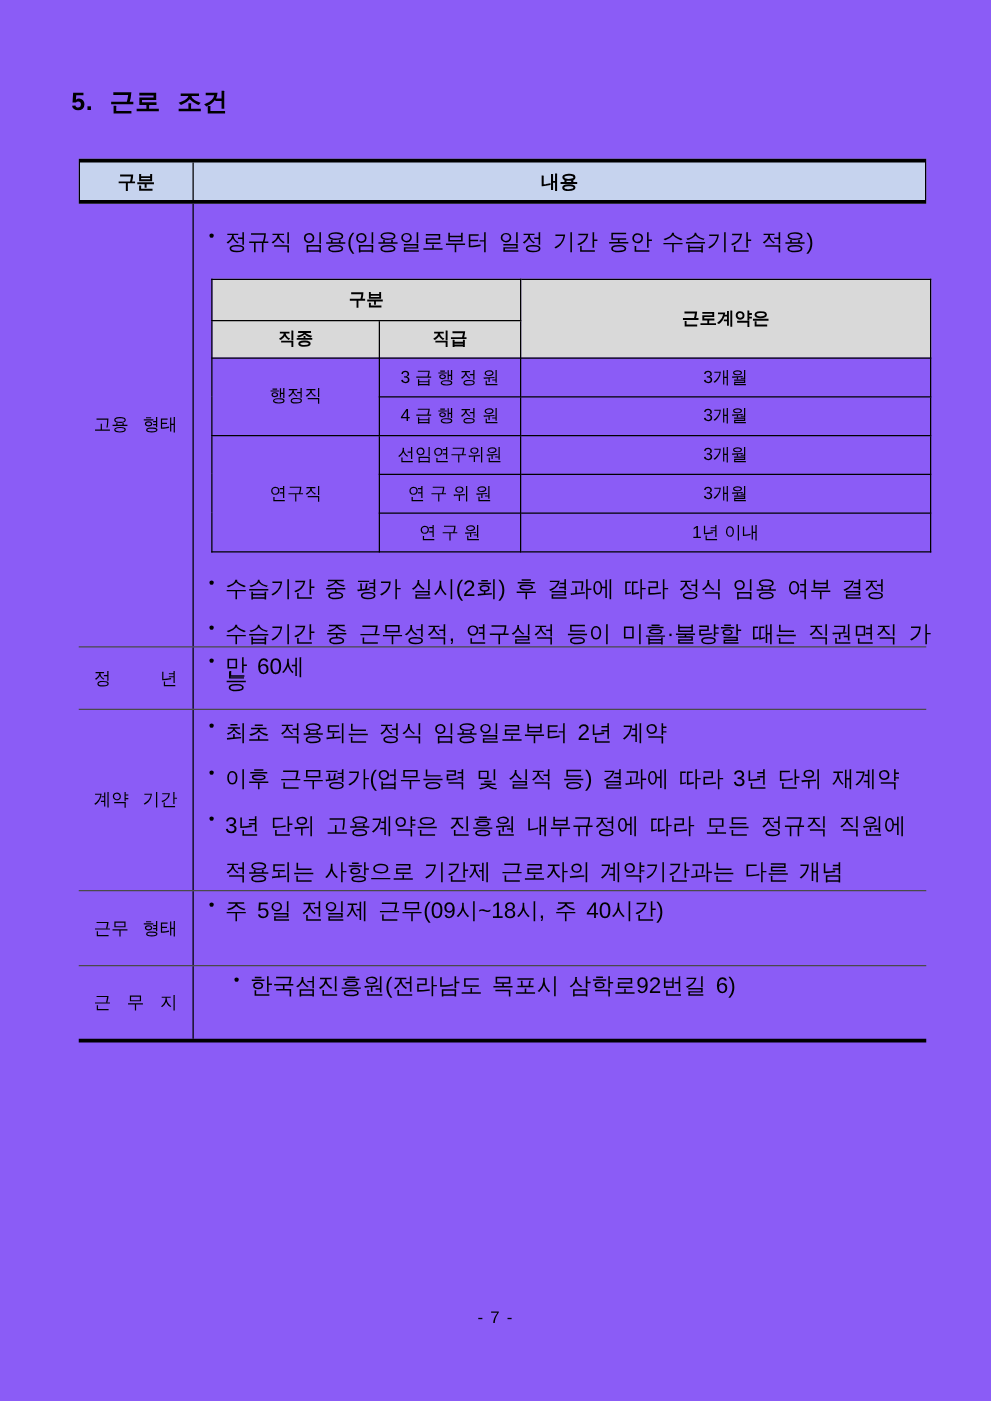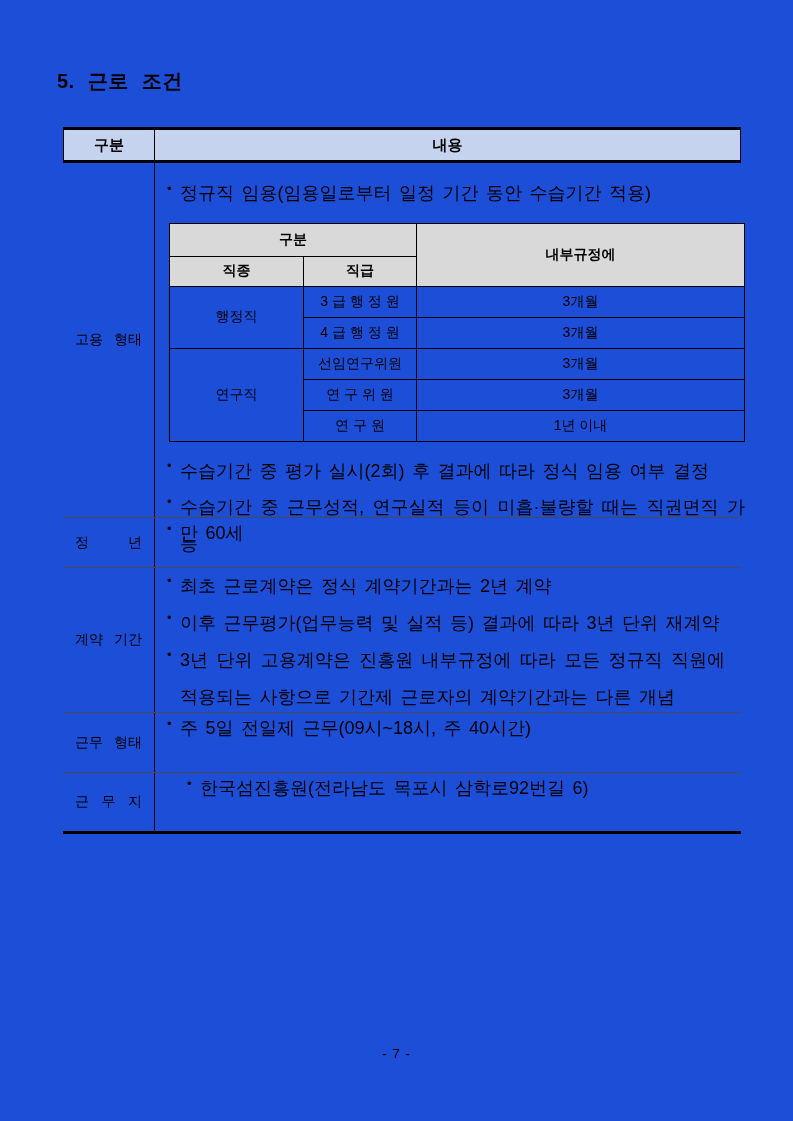--- a/index.html
+++ b/index.html
@@ -7,21 +7,21 @@
     --inner-header-fill:#d9d9d9;
     --line-strong:#000000;
     --line-thin:#4a4a4a;
   }
   *{box-sizing:border-box;}
   html,body{margin:0;padding:0;background:#e8e8e8;}
   .page{
     position:relative;
     width:793px;height:1121px;
     margin:0 auto;
-    background:#1d4ed8;
+    background:#8b5cf6;
     font-family:"Liberation Sans","DejaVu Sans",sans-serif;
     color:#000;
     overflow:hidden;
   }
   .doc-title{
     position:absolute;left:57px;top:68px;
     font-size:20px;font-weight:800;letter-spacing:0.5px;word-spacing:7px;
     margin:0;
   }
   
@@ -129,21 +129,21 @@
 
           <table class="itable">
             <colgroup>
               <col class="c-jobtype">
                 <col class="c-grade">
                 <col class="c-period">
             </colgroup>
             <tbody>
               <tr class="hr1">
                 <th colspan="2">구분</th>
-                <th rowspan="2">내부규정에</th>
+                <th rowspan="2">근로계약은</th>
               </tr>
               <tr class="hr2">
                 <th>직종</th>
                 <th>직급</th>
               </tr>
               <tr class="dr">
                 <td rowspan="2">행정직</td>
                 <td>3 급 행 정 원</td>
                 <td>3개월</td>
               </tr>
@@ -181,21 +181,21 @@
         <div class="ccell">
           <div class="bullet">만 60세</div>
         </div>
       </div>
 
       <div class="ot-row r-contract">
         <div class="lcell">
           <span class="ltext">계약 기간</span>
         </div>
         <div class="ccell">
-          <div class="bullet">최초 근로계약은 정식 계약기간과는 2년 계약</div>
+          <div class="bullet">최초 적용되는 정식 임용일로부터 2년 계약</div>
           <div class="bullet">이후 근무평가(업무능력 및 실적 등) 결과에 따라 3년 단위 재계약</div>
           <div class="bullet">3년 단위 고용계약은 진흥원 내부규정에 따라 모든 정규직 직원에 적용되는 사항으로 기간제 근로자의 계약기간과는 다른 개념</div>
         </div>
       </div>
 
       <div class="ot-row r-worktype">
         <div class="lcell">
           <span class="ltext">근무 형태</span>
         </div>
         <div class="ccell">

